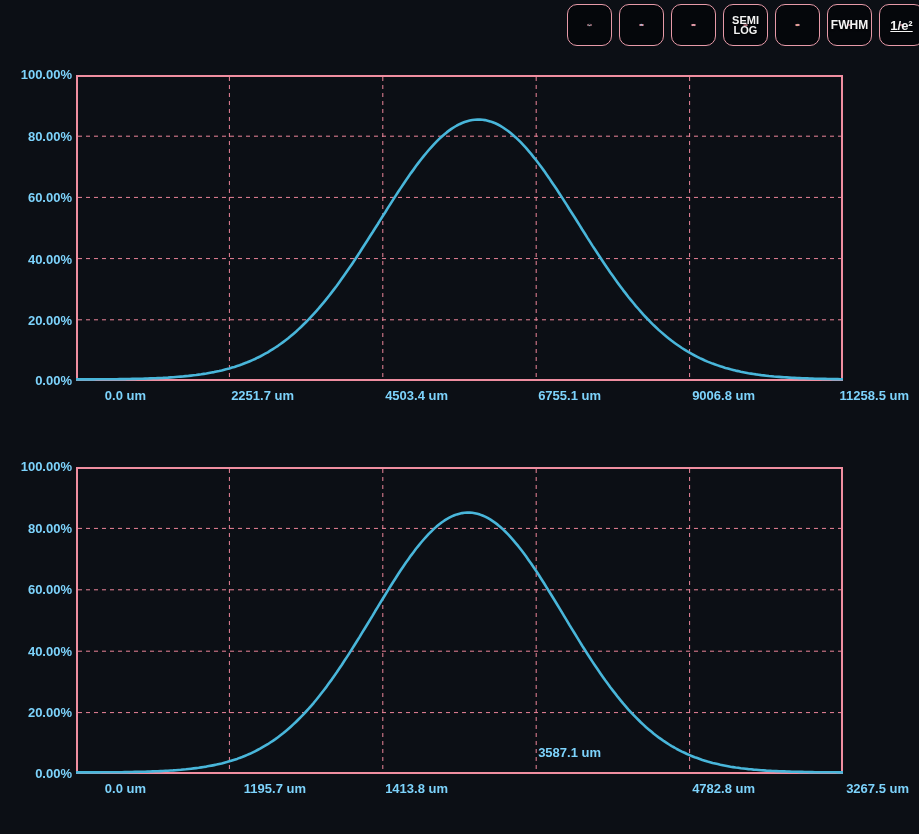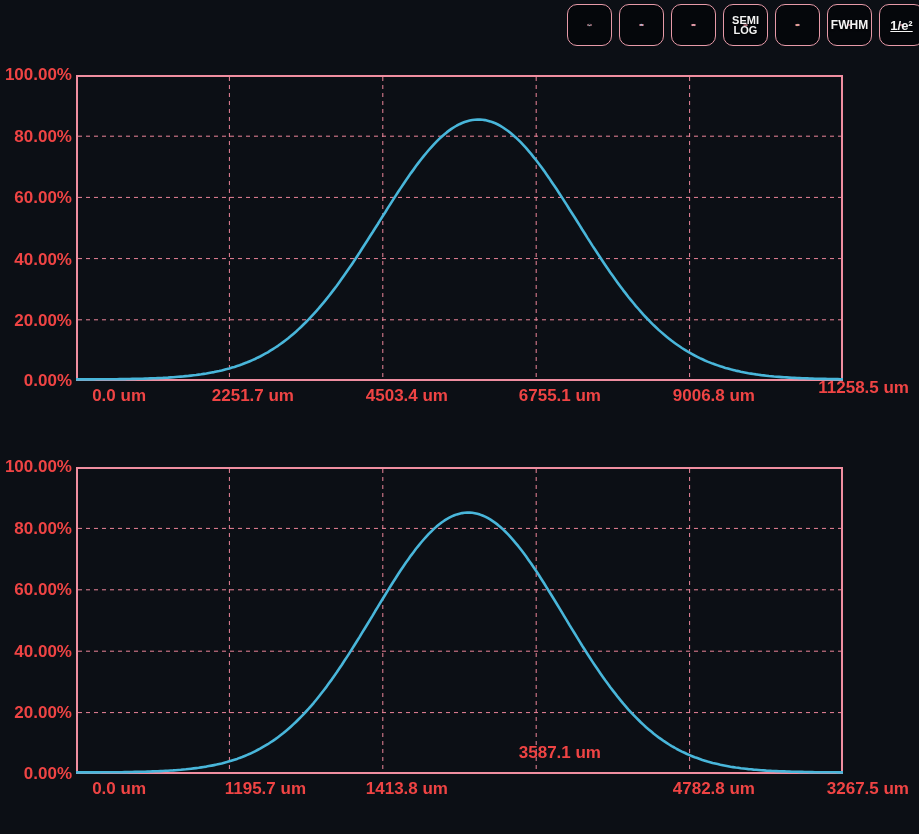--- a/index.html
+++ b/index.html
@@ -20,21 +20,21 @@
     display:flex;align-items:center;justify-content:center;
     border:1px solid #d98b99;border-radius:6px;
     background:linear-gradient(180deg,#66727e 0%,#3a4450 38%,#10161e 52%,#0b1118 78%,#1a232d 100%);
     color:#f4f4f4;font-weight:bold;
   }
   .tb-text{font-size:12px;text-shadow:0 1px 2px #000;white-space:nowrap;}
   .two-line{display:flex;flex-direction:column;align-items:center;line-height:10.5px;font-size:11px;}
   .e2{font-size:13px;text-decoration:underline;}
   
   .plot{position:absolute;display:block;}
-  .tick{position:absolute;font-weight:bold;font-size:17px;color:#ef4444;line-height:15px;}
+  .tick{position:absolute;font-weight:bold;font-size:13px;color:#7dd3fc;line-height:15px;}
   .ytick{width:68px;text-align:right;left:4px;}
   .xtick{width:130px;text-align:right;}
 </style>
 </head>
 <body>
 
 <div class="toolbar">
 
   <button class="tb-btn">
     <span class="tb-inner">
@@ -123,21 +123,21 @@
       <line x1="2" y1="244.8" x2="765" y2="244.8" stroke="#ed8599" stroke-width="1" stroke-dasharray="4 4"></line>
       <rect x="1" y="1" width="765" height="304" fill="none" stroke="#f08ea0" stroke-width="2"></rect>
       <path d="M0.0 304.4L2.6 304.4L5.1 304.4L7.7 304.4L10.2 304.4L12.8 304.4L15.3 304.4L17.9 304.4L20.5 304.3L23.0 304.3L25.6 304.3L28.1 304.3L30.7 304.3L33.2 304.2L35.8 304.2L38.3 304.2L40.9 304.2L43.5 304.1L46.0 304.1L48.6 304.1L51.1 304.0L53.7 304.0L56.2 303.9L58.8 303.9L61.4 303.8L63.9 303.7L66.5 303.7L69.0 303.6L71.6 303.5L74.1 303.4L76.7 303.3L79.3 303.2L81.8 303.1L84.4 303.0L86.9 302.9L89.5 302.7L92.0 302.6L94.6 302.4L97.2 302.2L99.7 302.0L102.3 301.8L104.8 301.6L107.4 301.4L109.9 301.1L112.5 300.9L115.0 300.6L117.6 300.3L120.2 300.0L122.7 299.6L125.3 299.3L127.8 298.9L130.4 298.5L132.9 298.0L135.5 297.5L138.1 297.1L140.6 296.5L143.2 296.0L145.7 295.4L148.3 294.7L150.8 294.1L153.4 293.4L156.0 292.6L158.5 291.9L161.1 291.0L163.6 290.2L166.2 289.3L168.7 288.3L171.3 287.3L173.9 286.2L176.4 285.1L179.0 284.0L181.5 282.7L184.1 281.5L186.6 280.1L189.2 278.7L191.8 277.3L194.3 275.7L196.9 274.1L199.4 272.5L202.0 270.8L204.5 269.0L207.1 267.1L209.6 265.2L212.2 263.2L214.8 261.1L217.3 258.9L219.9 256.7L222.4 254.4L225.0 252.0L227.5 249.5L230.1 247.0L232.7 244.4L235.2 241.7L237.8 238.9L240.3 236.1L242.9 233.2L245.4 230.2L248.0 227.1L250.6 223.9L253.1 220.7L255.7 217.4L258.2 214.1L260.8 210.7L263.3 207.2L265.9 203.6L268.4 200.0L271.0 196.3L273.6 192.6L276.1 188.9L278.7 185.0L281.2 181.2L283.8 177.3L286.3 173.3L288.9 169.3L291.5 165.3L294.0 161.3L296.6 157.3L299.1 153.2L301.7 149.2L304.2 145.1L306.8 141.0L309.4 137.0L311.9 132.9L314.5 128.9L317.0 124.9L319.6 120.9L322.1 117.0L324.7 113.1L327.3 109.3L329.8 105.5L332.4 101.8L334.9 98.1L337.5 94.6L340.0 91.1L342.6 87.6L345.2 84.3L347.7 81.1L350.3 78.0L352.8 75.0L355.4 72.1L357.9 69.3L360.5 66.6L363.0 64.1L365.6 61.7L368.2 59.5L370.7 57.4L373.3 55.4L375.8 53.6L378.4 52.0L380.9 50.5L383.5 49.2L386.1 48.0L388.6 47.0L391.2 46.2L393.7 45.5L396.3 45.0L398.8 44.7L401.4 44.5L404.0 44.6L406.5 44.8L409.1 45.1L411.6 45.7L414.2 46.4L416.7 47.3L419.3 48.3L421.9 49.5L424.4 50.9L427.0 52.5L429.5 54.2L432.1 56.0L434.6 58.0L437.2 60.2L439.7 62.4L442.3 64.9L444.9 67.4L447.4 70.1L450.0 72.9L452.5 75.9L455.1 78.9L457.6 82.1L460.2 85.3L462.8 88.7L465.3 92.1L467.9 95.6L470.4 99.2L473.0 102.9L475.5 106.7L478.1 110.5L480.7 114.3L483.2 118.2L485.8 122.1L488.3 126.1L490.9 130.1L493.4 134.2L496.0 138.2L498.6 142.3L501.1 146.3L503.7 150.4L506.2 154.5L508.8 158.5L511.3 162.6L513.9 166.6L516.4 170.6L519.0 174.5L521.6 178.5L524.1 182.3L526.7 186.2L529.2 190.0L531.8 193.8L534.3 197.5L536.9 201.1L539.5 204.7L542.0 208.2L544.6 211.7L547.1 215.1L549.7 218.4L552.2 221.7L554.8 224.9L557.4 228.0L559.9 231.1L562.5 234.0L565.0 236.9L567.6 239.8L570.1 242.5L572.7 245.2L575.3 247.8L577.8 250.3L580.4 252.7L582.9 255.1L585.5 257.4L588.0 259.6L590.6 261.7L593.1 263.8L595.7 265.8L598.3 267.7L600.8 269.5L603.4 271.3L605.9 273.0L608.5 274.6L611.0 276.2L613.6 277.7L616.2 279.1L618.7 280.5L621.3 281.8L623.8 283.1L626.4 284.3L628.9 285.5L631.5 286.6L634.1 287.6L636.6 288.6L639.2 289.5L641.7 290.4L644.3 291.3L646.8 292.1L649.4 292.9L651.9 293.6L654.5 294.3L657.1 294.9L659.6 295.6L662.2 296.1L664.7 296.7L667.3 297.2L669.8 297.7L672.4 298.2L675.0 298.6L677.5 299.0L680.1 299.4L682.6 299.7L685.2 300.1L687.7 300.4L690.3 300.7L692.9 301.0L695.4 301.2L698.0 301.5L700.5 301.7L703.1 301.9L705.6 302.1L708.2 302.3L710.8 302.4L713.3 302.6L715.9 302.8L718.4 302.9L721.0 303.0L723.5 303.1L726.1 303.2L728.7 303.3L731.2 303.4L733.8 303.5L736.3 303.6L738.9 303.7L741.4 303.8L744.0 303.8L746.5 303.9L749.1 303.9L751.7 304.0L754.2 304.0L756.8 304.1L759.3 304.1L761.9 304.1L764.4 304.2L767.0 304.2" fill="none" stroke="#49b6da" stroke-width="2.6" stroke-linejoin="round"></path>
     </svg>
 
   <div class="tick xtick" style="left:16px;top:388px">0.0 um</div>
   <div class="tick xtick" style="left:164px;top:388px">2251.7 um</div>
   <div class="tick xtick" style="left:318px;top:388px">4503.4 um</div>
   <div class="tick xtick" style="left:471px;top:388px">6755.1 um</div>
   <div class="tick xtick" style="left:625px;top:388px">9006.8 um</div>
-  <div class="tick xtick" style="left:779px;top:380px">11258.5 um</div>
+  <div class="tick xtick" style="left:779px;top:388px">11258.5 um</div>
 </section>
 
 <section>
   <div class="tick ytick" style="top:459px">100.00%</div>
   <div class="tick ytick" style="top:521px">80.00%</div>
   <div class="tick ytick" style="top:582px">60.00%</div>
   <div class="tick ytick" style="top:644px">40.00%</div>
   <div class="tick ytick" style="top:705px">20.00%</div>
   <div class="tick ytick" style="top:766px">0.00%</div>
 

